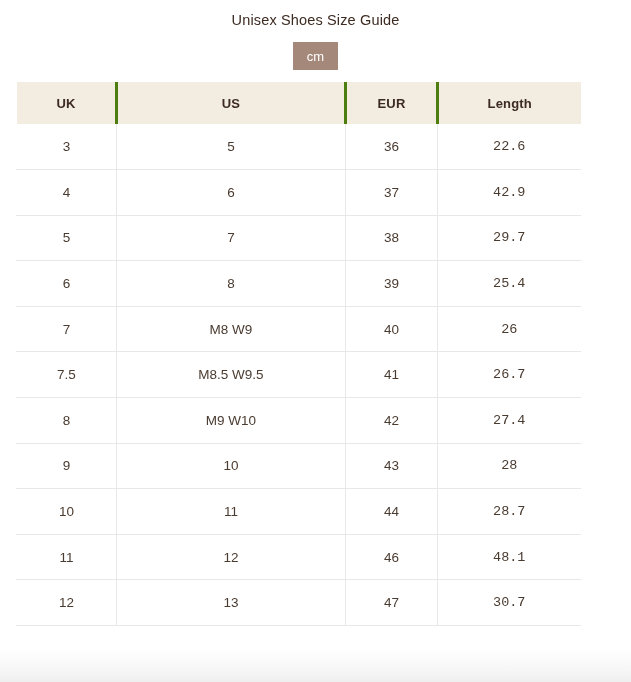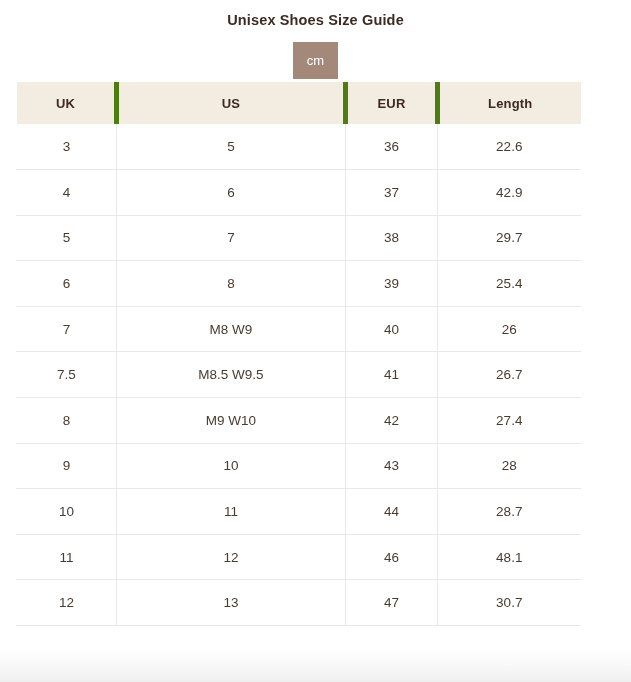--- a/index.html
+++ b/index.html
@@ -22,21 +22,21 @@
     height: 682px;
     box-sizing: border-box;
   }
 
   
   .guide-title {
     margin: 0;
     padding: 10px 0 0 0;
     text-align: center;
     font-size: 14.5px;
-    font-weight: bold;
+    font-weight: normal;
     color: #3d2b22;
     letter-spacing: 0.15px;
     line-height: 20px;
   }
 
   
   .unit-toggle {
     margin-top: 12px;
     display: flex;
     justify-content: center;
@@ -46,21 +46,21 @@
   .unit-option {
     display: flex;
     align-items: center;
     justify-content: center;
     font-size: 13px;
     line-height: 1;
     padding: 0 14px;
     cursor: pointer;
     user-select: none;
     box-sizing: border-box;
-    height: 37px;
+    height: 28px;
   }
   .unit-option.is-active {
     background: #a4887a;
     color: #ffffff;
     font-weight: normal;
   }
   .unit-option.is-inactive {
     background: transparent;
     color: #b5a093;
   }
@@ -83,21 +83,21 @@
   table.size-table col.col-length { width: 143px; }
 
   table.size-table thead th {
     background: #f2ece1;
     color: #3d2b22;
     font-size: 13px;
     font-weight: bold;
     text-align: center;
     height: 42px;
     padding: 0 6px;
-    border-right: 5px solid #4d7c0f;
+    border-right: 3px solid #4d7c0f;
     box-sizing: border-box;
     letter-spacing: 0.2px;
   }
   table.size-table thead th:last-child {
     border-right: none;
   }
 
   table.size-table tbody td {
     background: #ffffff;
     color: #4a3b30;
@@ -105,20 +105,21 @@
     font-weight: normal;
     text-align: center;
     height: 45.6px;
     padding: 0 6px;
     border-right: 1px solid #e8e8e8;
     border-bottom: 1px solid #e8e8e8;
     box-sizing: border-box;
   }
   table.size-table tbody td:last-child {
     border-right: none;
+    font-family: Liberation Mono, monospace;
   }
   table.size-table tbody tr:last-child td {
     border-bottom: 1px solid #e8e8e8;
   }
 
   
   table.size-table thead th:first-child,
   table.size-table tbody td:first-child {
     border-left: 1px solid transparent;
   }

